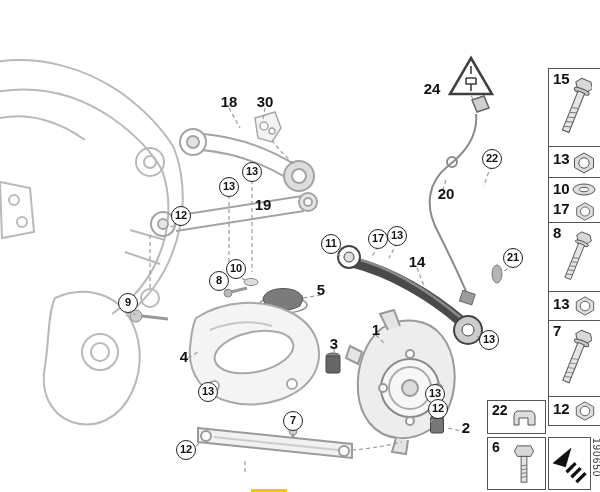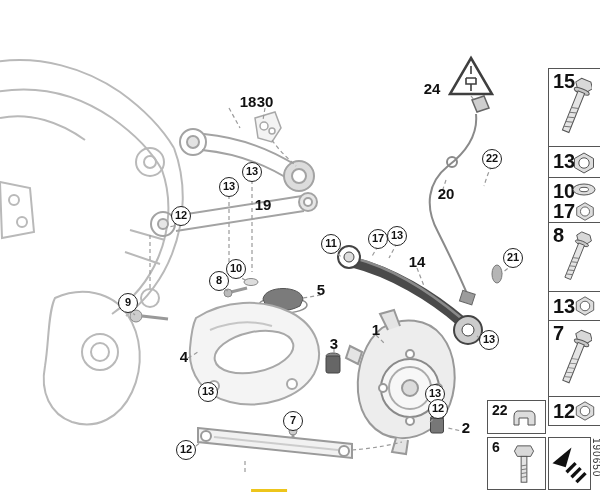--- a/index.html
+++ b/index.html
@@ -11,21 +11,21 @@
   
   .callout { position:absolute; transform:translate(-50%,-50%); font-weight:bold; color:#111; white-space:nowrap; z-index:5; }
   .callout.plain { font-size:15px; }
   .callout.circled { width:20px; height:20px; border:1.4px solid #222; border-radius:50%;
     background:#fff; font-size:11px; line-height:17px; text-align:center; }
   .callout.highlighted { font-size:15px; background:#fffef5; border:3px solid #edc51b; padding:0 7px; line-height:18px; }
 
   
   .sidebar { position:absolute; left:548px; top:68px; width:52px; border-left:1px solid #555; border-top:1px solid #555; background:#fff; z-index:6; }
   .legend-row { position:relative; border-bottom:1px solid #555; overflow:hidden; }
-  .legend-num { position:absolute; left:4px; top:1px; font-weight:bold; font-size:20px; color:#111; }
+  .legend-num { position:absolute; left:4px; top:1px; font-weight:bold; font-size:15px; color:#111; }
   .legend-num.mid { top:3px; }
   .legend-icon { position:absolute; right:3px; top:4px; }
   .legend-icon.center { right:8px; top:6px; }
   .subrow { position:relative; height:50%; }
 
   
   .box { position:absolute; border:1px solid #555; background:#fff; z-index:6; }
   .box .legend-num { font-size:14px; }
   .box-22 { left:487px; top:400px; width:59px; height:34px; }
   .box-6  { left:487px; top:437px; width:59px; height:53px; }
@@ -181,21 +181,21 @@
       <path d="M438,415 L430,422"></path>
       <path d="M435,400 L428,410"></path>
       <path d="M245,472 L245,458"></path>
       <path d="M352,450 C378,448 394,444 402,442"></path>
       <path d="M150,235 V288"></path>
       <path d="M471,96 L475,101"></path>
     </g>
   </svg>
 
   <div>
-      <div class="callout plain" style="left: 229px; top: 101px; margin-left: 19px;">18</div>
+      <div class="callout plain" style="left: 229px; top: 101px;">18</div>
       <div class="callout plain" style="left: 265px; top: 101px;">30</div>
       <div class="callout plain" style="left: 432px; top: 88px;">24</div>
       <div class="callout circled" style="left: 492px; top: 159px;">22</div>
       <div class="callout plain" style="left: 446px; top: 173px; margin-top: 20px;">20</div>
       <div class="callout circled" style="left: 252px; top: 172px;">13</div>
       <div class="callout circled" style="left: 229px; top: 187px;">13</div>
       <div class="callout plain" style="left: 263px; top: 204px;">19</div>
       <div class="callout circled" style="left: 181px; top: 216px;">12</div>
       <div class="callout circled" style="left: 331px; top: 244px;">11</div>
       <div class="callout circled" style="left: 378px; top: 239px;">17</div>

